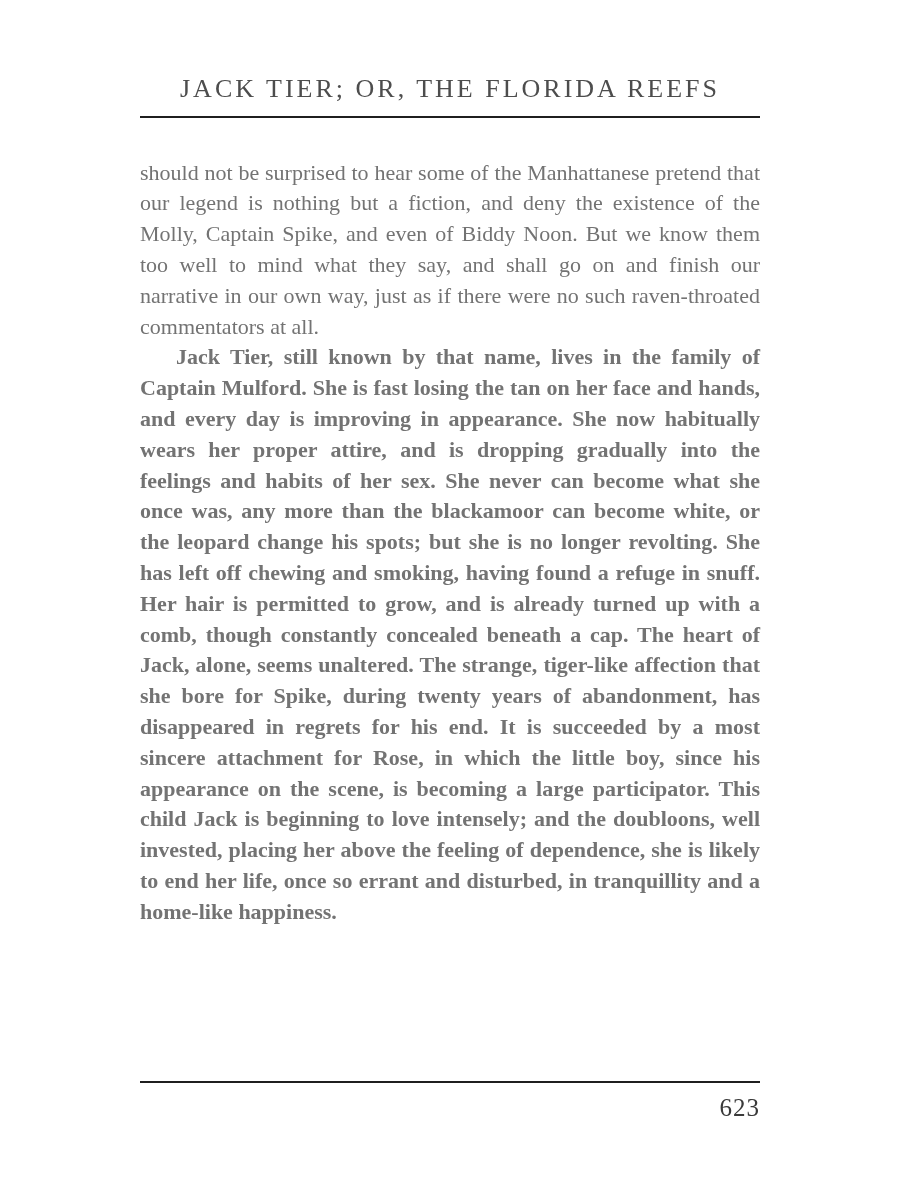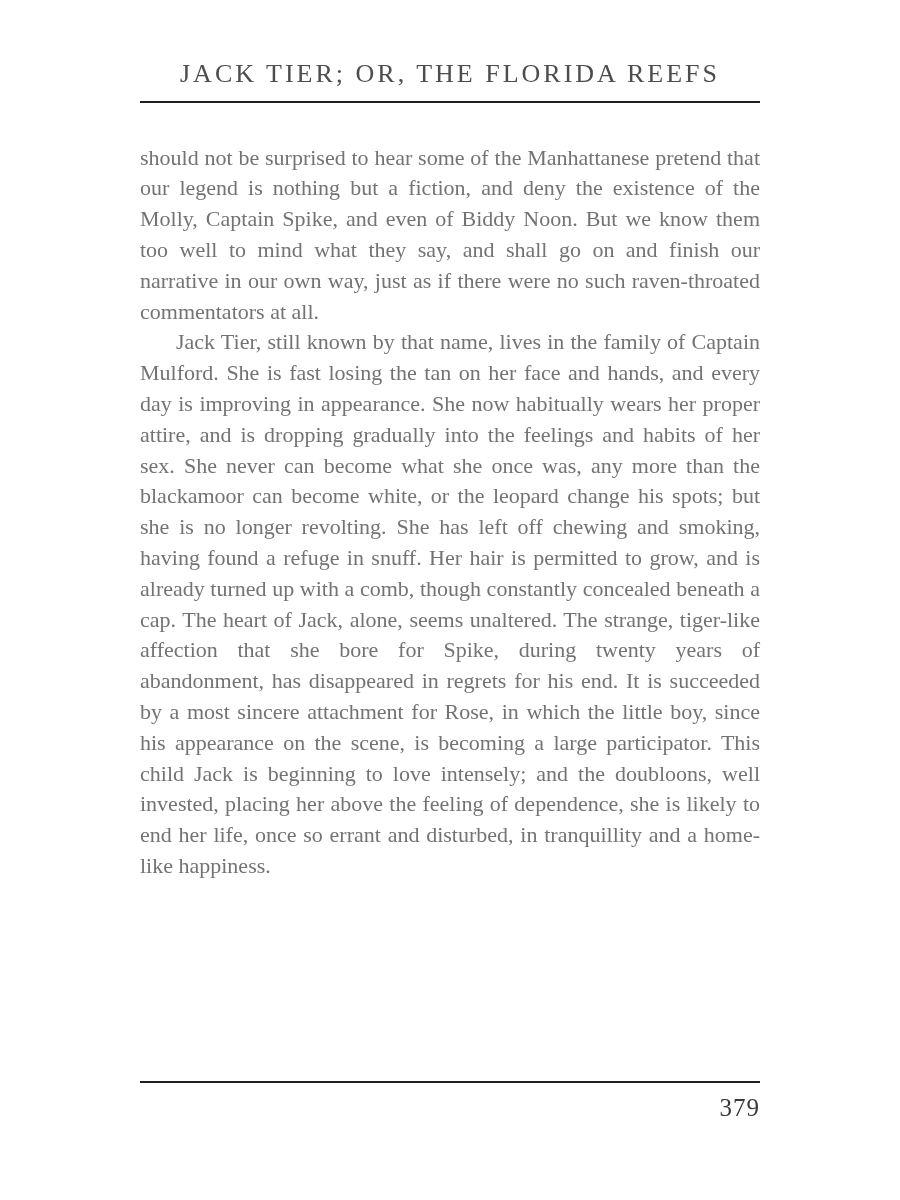--- a/index.html
+++ b/index.html
@@ -7,21 +7,21 @@
     padding: 0;
     background: #ffffff;
   }
   .page {
     position: relative;
     width: 900px;
     height: 1200px;
     margin: 0 auto;
     background: #ffffff;
     box-sizing: border-box;
-    padding: 0 140px;
+    padding: 15px 140px;
     font-family: "Liberation Serif", "DejaVu Serif", serif;
     color: #2b2b2b;
     overflow: hidden;
   }
   .running-header {
     margin-top: 60px;
     text-align: center;
     font-size: 26px;
     line-height: 1.1;
     letter-spacing: 3px;
@@ -40,20 +40,21 @@
     line-height: 30.8px;
     text-align: justify;
     color: #737373;
   }
   .body-text p {
     margin: 0;
     padding: 0;
   }
   .body-text p.indented {
     text-indent: 36px;
+    font-weight: bold;
   }
   .footer-rule {
     position: absolute;
     left: 140px;
     right: 140px;
     top: 1081px;
     border: none;
     border-top: 2.5px solid #1f1f1f;
     margin: 0;
   }
@@ -75,15 +76,15 @@
 
   <hr class="header-rule">
 
   <div class="body-text">
     <p>should not be surprised to hear some of the Manhattanese pretend that our legend is nothing but a fiction, and deny the existence of the Molly, Captain Spike, and even of Biddy Noon. But we know them too well to mind what they say, and shall go on and finish our narrative in our own way, just as if there were no such raven-throated commentators at all.</p>
     <p class="indented">Jack Tier, still known by that name, lives in the family of Captain Mulford. She is fast losing the tan on her face and hands, and every day is improving in appearance. She now habitually wears her proper attire, and is dropping gradually into the feelings and habits of her sex. She never can become what she once was, any more than the blackamoor can become white, or the leopard change his spots; but she is no longer revolting. She has left off chewing and smoking, having found a refuge in snuff. Her hair is permitted to grow, and is already turned up with a comb, though constantly concealed beneath a cap. The heart of Jack, alone, seems unaltered. The strange, tiger-like affection that she bore for Spike, during twenty years of abandonment, has disappeared in regrets for his end. It is succeeded by a most sincere attachment for Rose, in which the little boy, since his appearance on the scene, is becoming a large participator. This child Jack is beginning to love intensely; and the doubloons, well invested, placing her above the feeling of dependence, she is likely to end her life, once so errant and disturbed, in tranquillity and a home-like happiness.</p>
   </div>
 
   <hr class="footer-rule">
 
-  <div class="page-number">379</div>
+  <div class="page-number">623</div>
 
 </div>
 
 </body></html>

